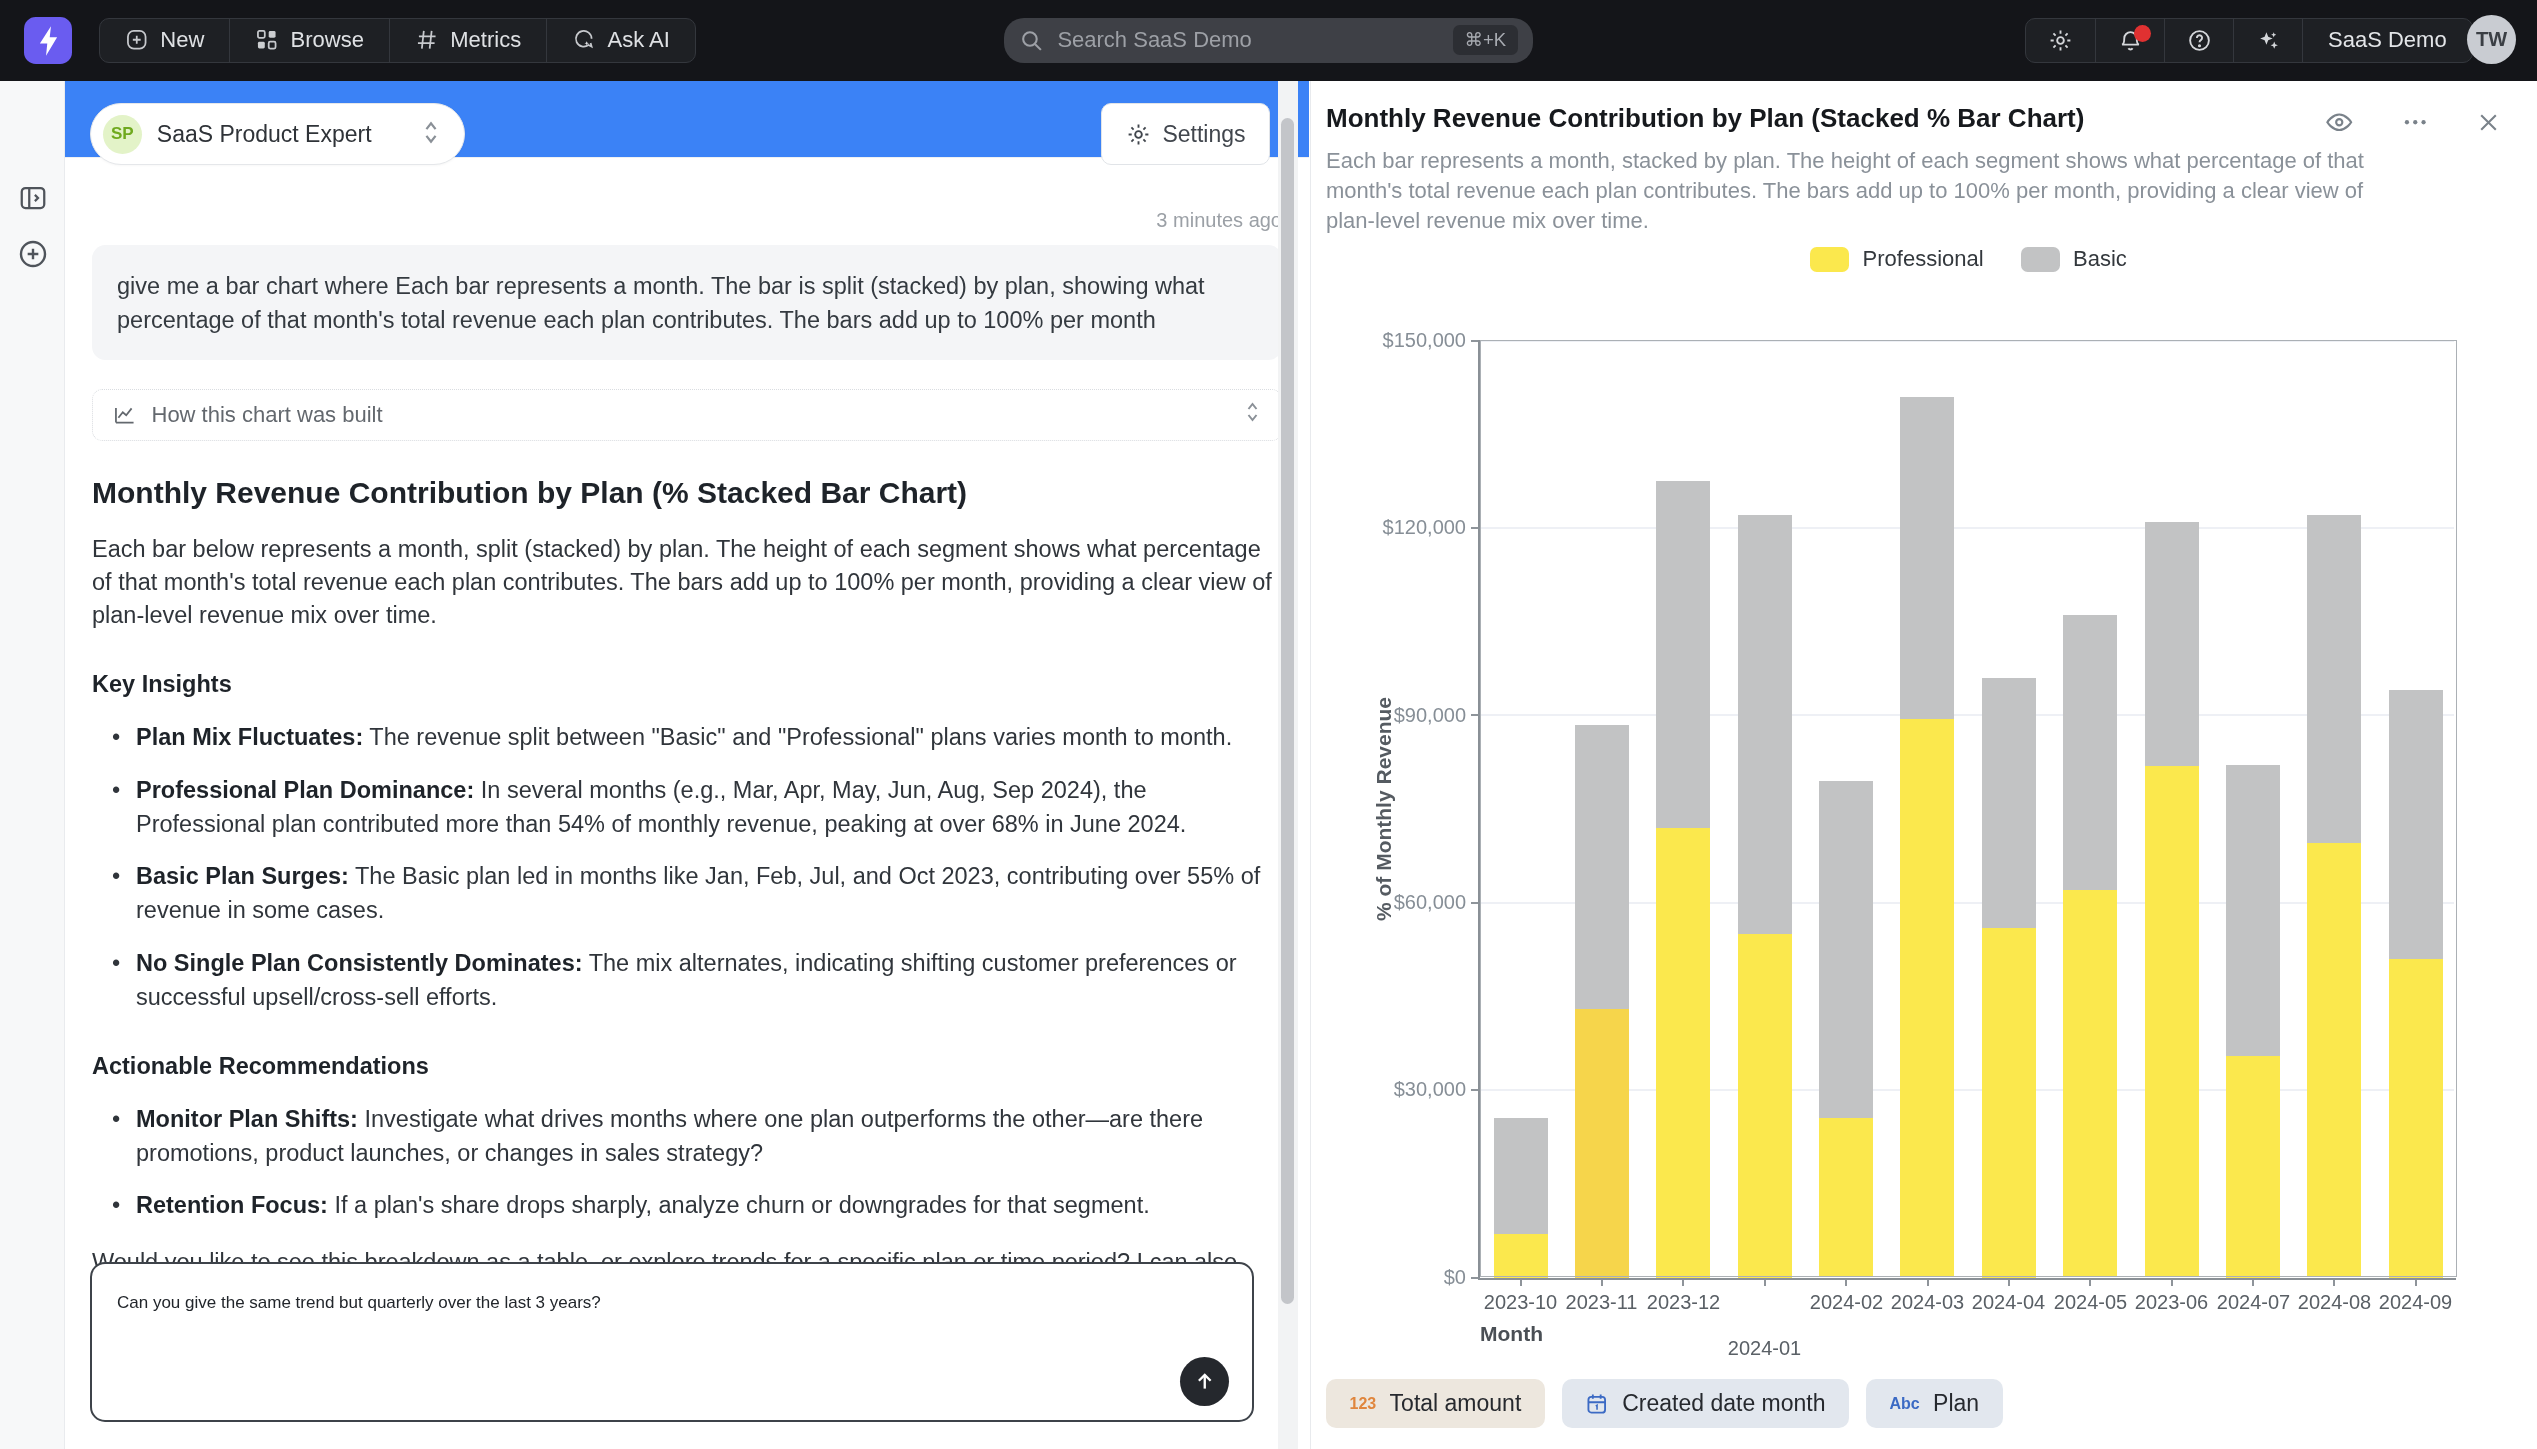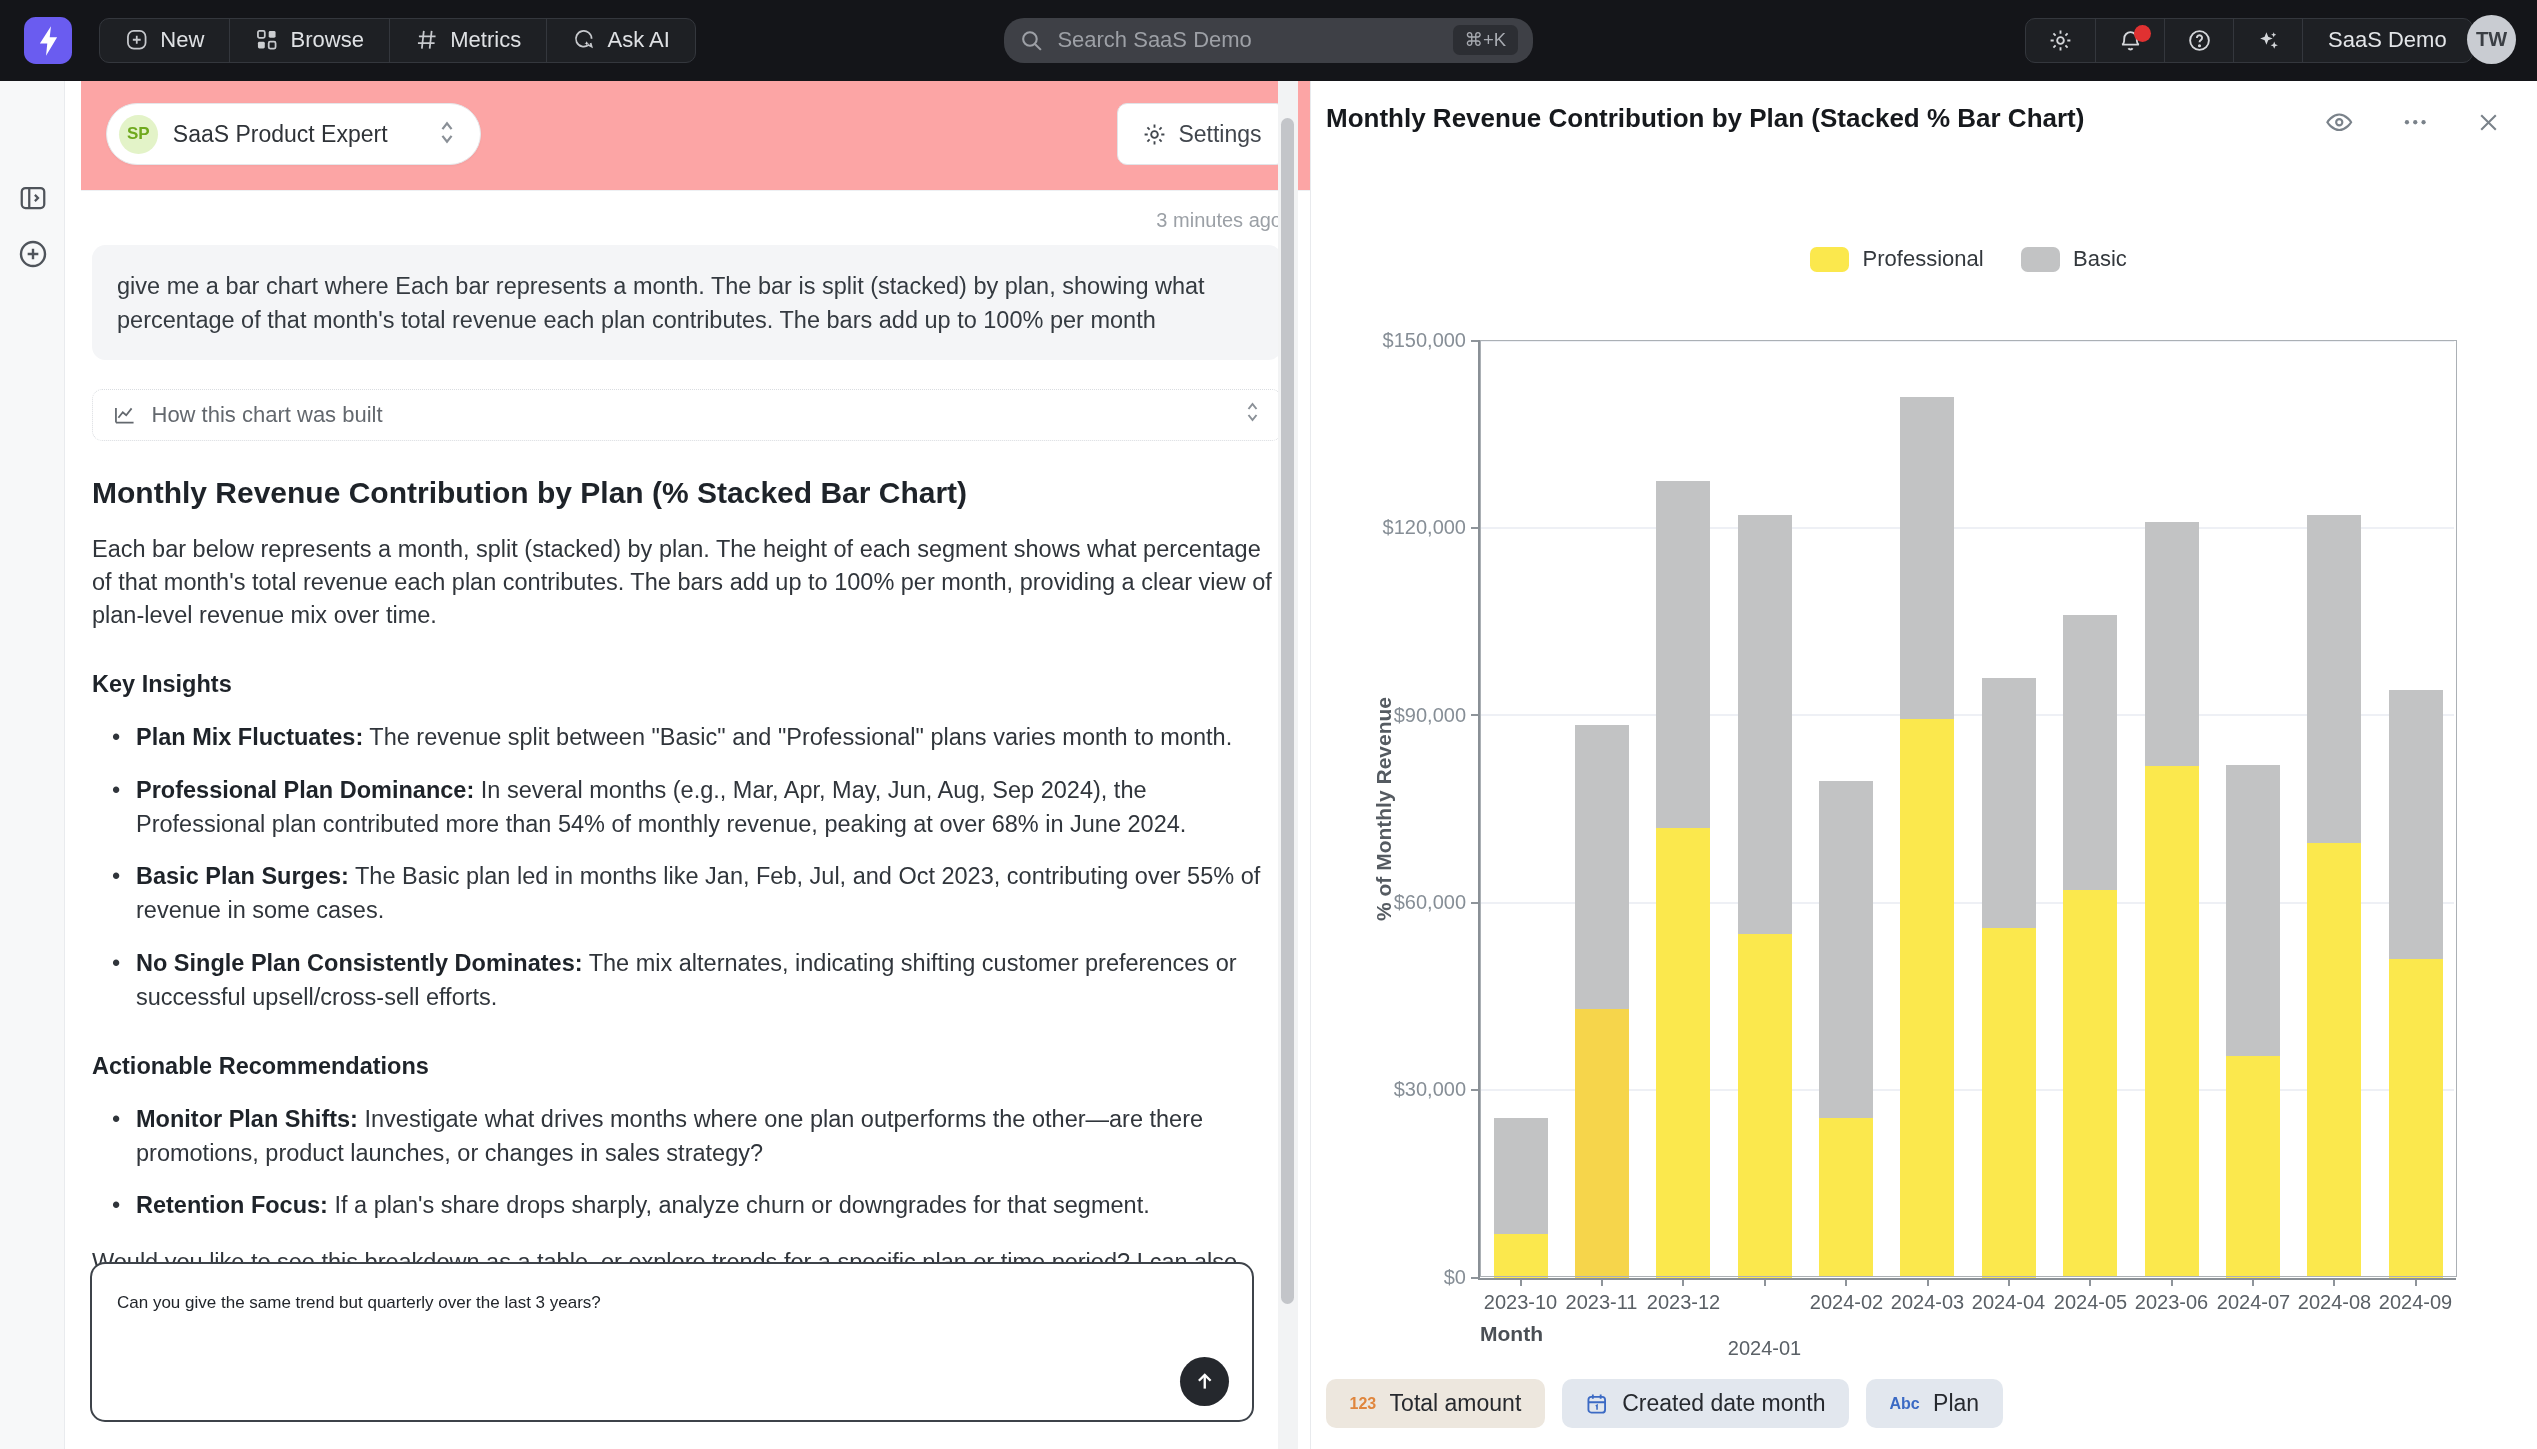--- a/index.html
+++ b/index.html
@@ -22,21 +22,21 @@
   .workspace{display:flex;align-items:center;padding:0 25px;border-left:0.8px solid #34373D;color:#E3E5E8;font-size:22px;cursor:pointer;}
   .notifdot{position:absolute;top:6.7px;right:13.4px;width:17px;height:17px;border-radius:50%;background:#E03131;}
   .avatar{position:absolute;left:2467px;top:15px;width:49px;height:49px;border-radius:50%;background:#C9CCD2;color:#3A3E44;font-weight:bold;font-size:20px;display:flex;align-items:center;justify-content:center;}
 
   
   .minisb{position:absolute;left:0;top:81px;width:65px;height:1369px;background:#F7F8F9;border-right:0.8px solid #E9EBEE;}
   .sbicon{position:absolute;left:15px;width:35px;height:35px;color:#4F545B;display:flex;align-items:center;justify-content:center;cursor:pointer;}
 
   
   .chat{position:absolute;left:65px;top:81px;width:1244px;height:1369px;background:#fff;}
-  .chat-header{position:absolute;left:16px;top:0;width:100%;height:110px;border-bottom:0.8px solid #EEF0F3;background:#fca5a5;}
+  .chat-header{position:absolute;left:0;top:0;width:100%;height:77px;border-bottom:0.8px solid #EEF0F3;background:#3b82f6;}
   .agent-pill{position:absolute;left:25px;top:22px;height:62px;border:0.8px solid #E5E7EA;border-radius:31px;display:flex;align-items:center;gap:15px;padding:0 23.5px 0 11.8px;box-shadow:0 0.8px 2.5px rgba(0,0,0,.04);cursor:pointer;background:#fff;}
   .sp-badge{width:39px;height:39px;border-radius:50%;background:#E3F3C8;color:#6FA91E;font-size:17px;font-weight:bold;display:flex;align-items:center;justify-content:center;}
   .agent-name{font-size:23px;color:#2F3338;font-weight:500;}
   .updown{margin-left:34px;color:#8A9097;}
   .settings-btn{position:absolute;right:39px;top:22px;height:62px;border:0.8px solid #E1E4E8;border-radius:10px;display:flex;align-items:center;gap:11.8px;padding:0 23.5px;color:#41464D;font-size:23px;cursor:pointer;background:#fff;}
   .chat-scroll{position:absolute;left:0;top:106px;width:100%;padding:0 27px;}
   .timestamp{margin-top:22px;text-align:right;font-size:20px;color:#9BA0A6;}
   .bubble{margin-top:13.4px;background:#F4F5F7;border-radius:13.4px;padding:23.5px 25px;font-size:23.5px;line-height:34px;color:#343A40;}
   .expander{margin-top:28.5px;height:52px;border:1.7px dotted #D9DCE0;border-radius:10px;display:flex;align-items:center;padding:0 20px;gap:15px;color:#63686E;font-size:22px;cursor:pointer;background:#fff;}
   .expander .chev{margin-left:auto;color:#8A9097;}
@@ -266,20 +266,21 @@
             <circle cx="12" cy="12" r="1.8"></circle>
             <circle cx="19" cy="12" r="1.8"></circle>
           </svg>
       </span>
       <span class="closex">
         <svg width="25" height="25" viewBox="0 0 24 24" fill="none" stroke="currentColor" stroke-width="2">
             <path d="M5 5 L19 19 M19 5 L5 19"></path>
           </svg>
       </span>
     </div>
+    <div class="panel-desc">Each bar represents a month, stacked by plan. The height of each segment shows what percentage of that month's total revenue each plan contributes. The bars add up to 100% per month, providing a clear view of plan-level revenue mix over time.</div>
 
     <div class="legend" id="legend">
         <span class="leg-item">
           <span class="leg-swatch" style="background: rgb(251, 232, 77);"></span>
           <span class="leg-label">Professional</span>
         </span>
         <span class="leg-item">
           <span class="leg-swatch" style="background: rgb(194, 195, 196);"></span>
           <span class="leg-label">Basic</span>
         </span>

